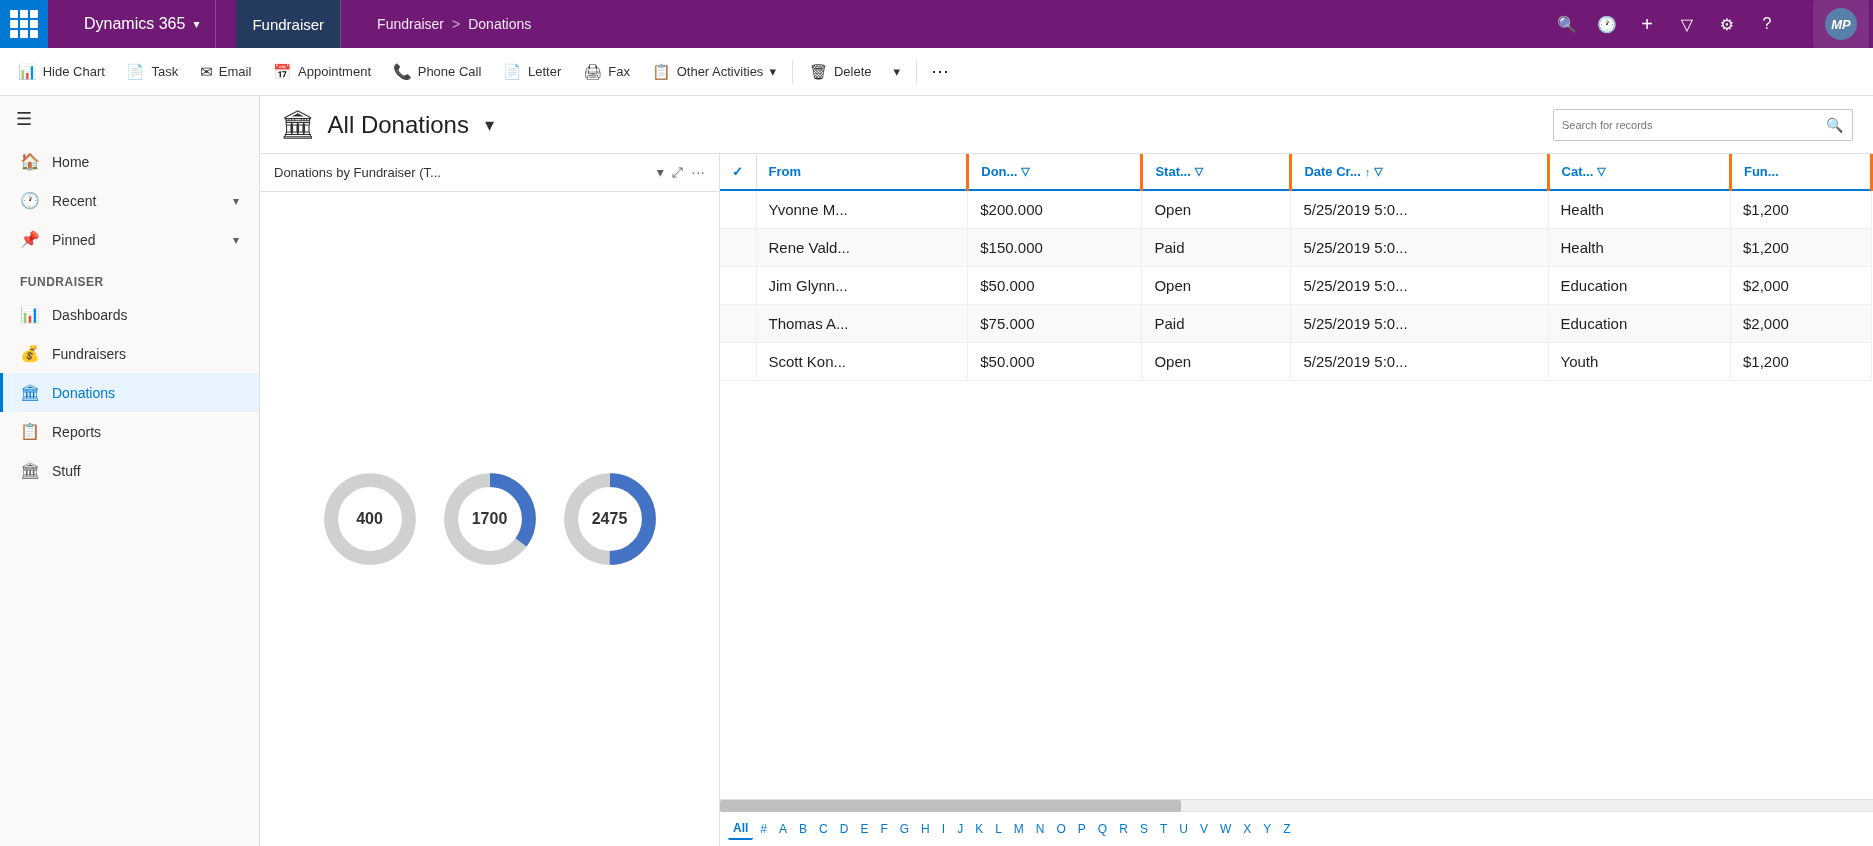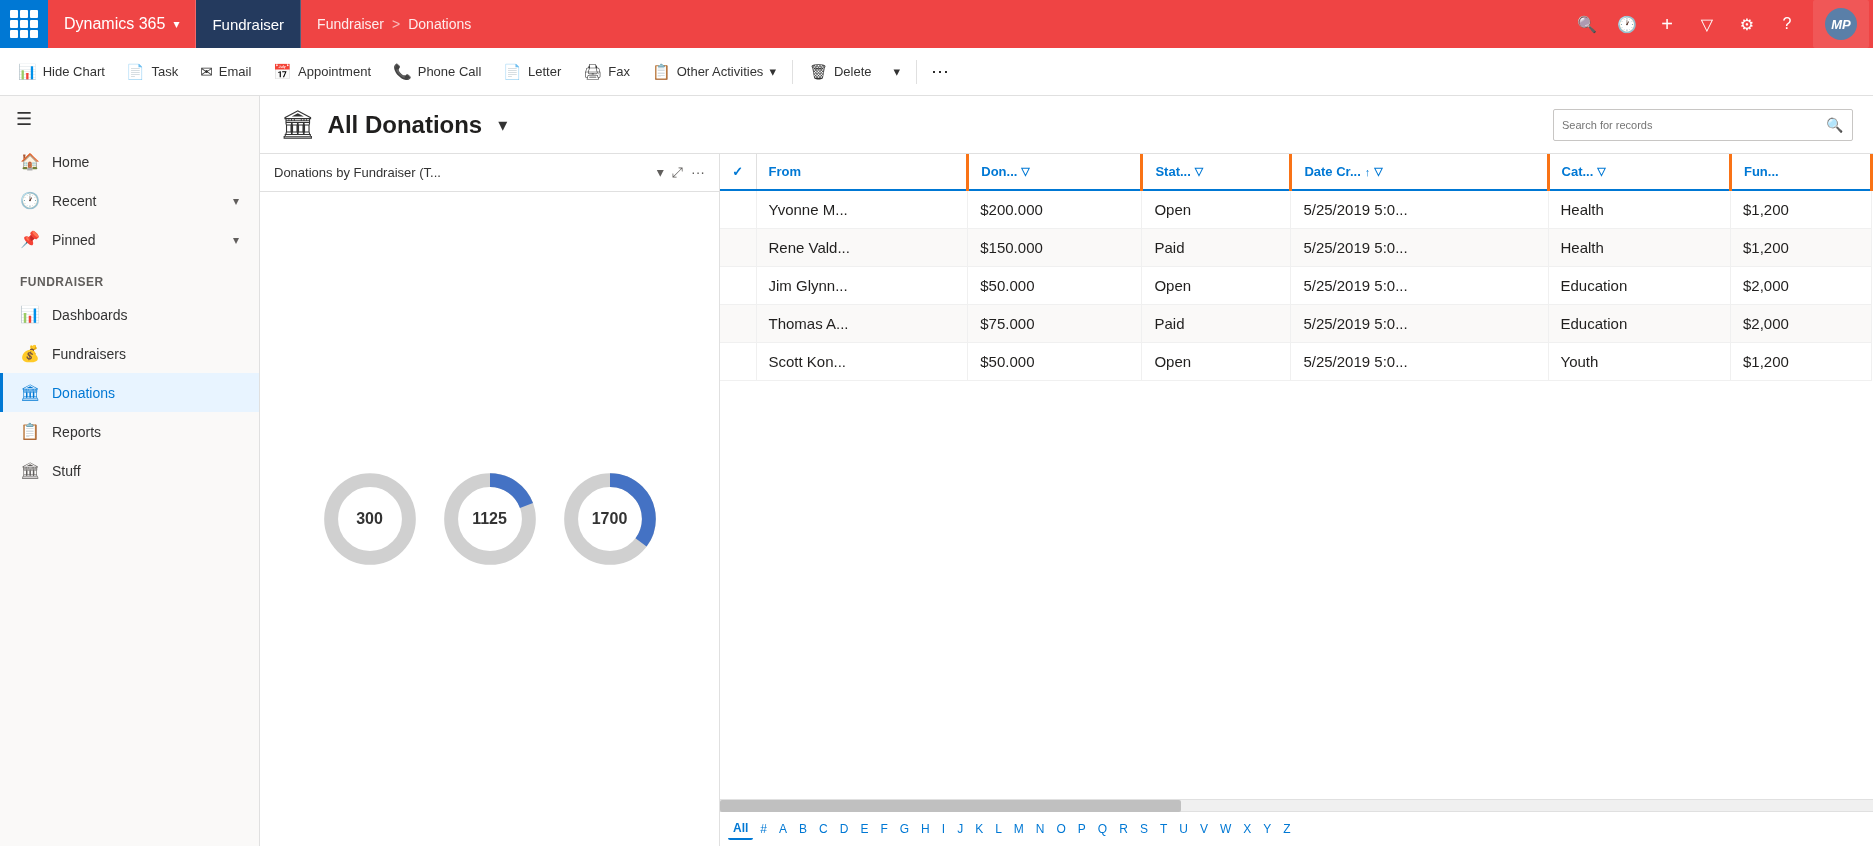--- a/index.html
+++ b/index.html
@@ -2,23 +2,24 @@
 <html><head>
   <meta charset="utf-8">
   <style>
     * { box-sizing: border-box; margin: 0; padding: 0; }
     body { font-family: 'Segoe UI', Arial, sans-serif; font-size: 14px; background: #f3f2f1; overflow: hidden; }
 
     
     .top-nav {
       display: flex;
       align-items: center;
-      background: #ef4444;
+      background: #701a75;
       height: 48px;
       color: white;
+      gap: 20px;
     }
     .top-nav-grid {
       width: 48px;
       height: 48px;
       display: flex;
       align-items: center;
       justify-content: center;
       background: #0078d4;
       flex-shrink: 0;
     }
@@ -178,21 +179,21 @@
 
     
     .page-header {
       display: flex;
       align-items: center;
       padding: 12px 20px;
       border-bottom: 1px solid #e0e0e0;
       gap: 12px;
     }
     .page-header-icon { font-size: 28px; color: #333; }
-    .page-title-text { font-size: 24px; font-weight: 700; color: #201f1e; }
+    .page-title-text { font-size: 24px; font-weight: 400; color: #201f1e; }
     .page-title-dropdown { font-size: 18px; color: #333; cursor: pointer; margin-left: 4px; }
     .search-box {
       margin-left: auto;
       display: flex;
       align-items: center;
       border: 1px solid #c8c6c4;
       border-radius: 2px;
       background: white;
       height: 32px;
       width: 300px;
@@ -512,39 +513,39 @@
             <span>···</span>
           </div>
         </div>
         <div class="chart-body">
 
           <div class="donut-chart">
             <svg viewBox="0 0 36 36">
               <circle cx="18" cy="18" r="14" fill="none" stroke="#d0d0d0" stroke-width="5"></circle>
               <circle cx="18" cy="18" r="14" fill="none" stroke="#4472c4" stroke-width="5" stroke-dasharray="22 88" stroke-dashoffset="22" transform="rotate(-90 18 18)"></circle>
             </svg>
-            <div class="donut-label">300</div>
+            <div class="donut-label">400</div>
           </div>
 
-          <div class="donut-chart">
-            <svg viewBox="0 0 36 36">
-              <circle cx="18" cy="18" r="14" fill="none" stroke="#d0d0d0" stroke-width="5"></circle>
-              <circle cx="18" cy="18" r="14" fill="none" stroke="#4472c4" stroke-width="5" stroke-dasharray="39 88" stroke-dashoffset="22" transform="rotate(-90 18 18)"></circle>
-            </svg>
-            <div class="donut-label">1125</div>
-          </div>
 
           <div class="donut-chart">
             <svg viewBox="0 0 36 36">
               <circle cx="18" cy="18" r="14" fill="none" stroke="#d0d0d0" stroke-width="5"></circle>
               <circle cx="18" cy="18" r="14" fill="none" stroke="#4472c4" stroke-width="5" stroke-dasharray="53 88" stroke-dashoffset="22" transform="rotate(-90 18 18)"></circle>
             </svg>
             <div class="donut-label">1700</div>
           </div>
 
+          <div class="donut-chart">
+            <svg viewBox="0 0 36 36">
+              <circle cx="18" cy="18" r="14" fill="none" stroke="#d0d0d0" stroke-width="5"></circle>
+              <circle cx="18" cy="18" r="14" fill="none" stroke="#4472c4" stroke-width="5" stroke-dasharray="66 88" stroke-dashoffset="22" transform="rotate(-90 18 18)"></circle>
+            </svg>
+            <div class="donut-label">2475</div>
+          </div>
         </div>
       </div>
 
       <div class="list-panel">
         <div class="table-container">
           <table class="data-table">
             <thead>
               <tr>
                 <th class="check-col">
                   <span>✓</span>

